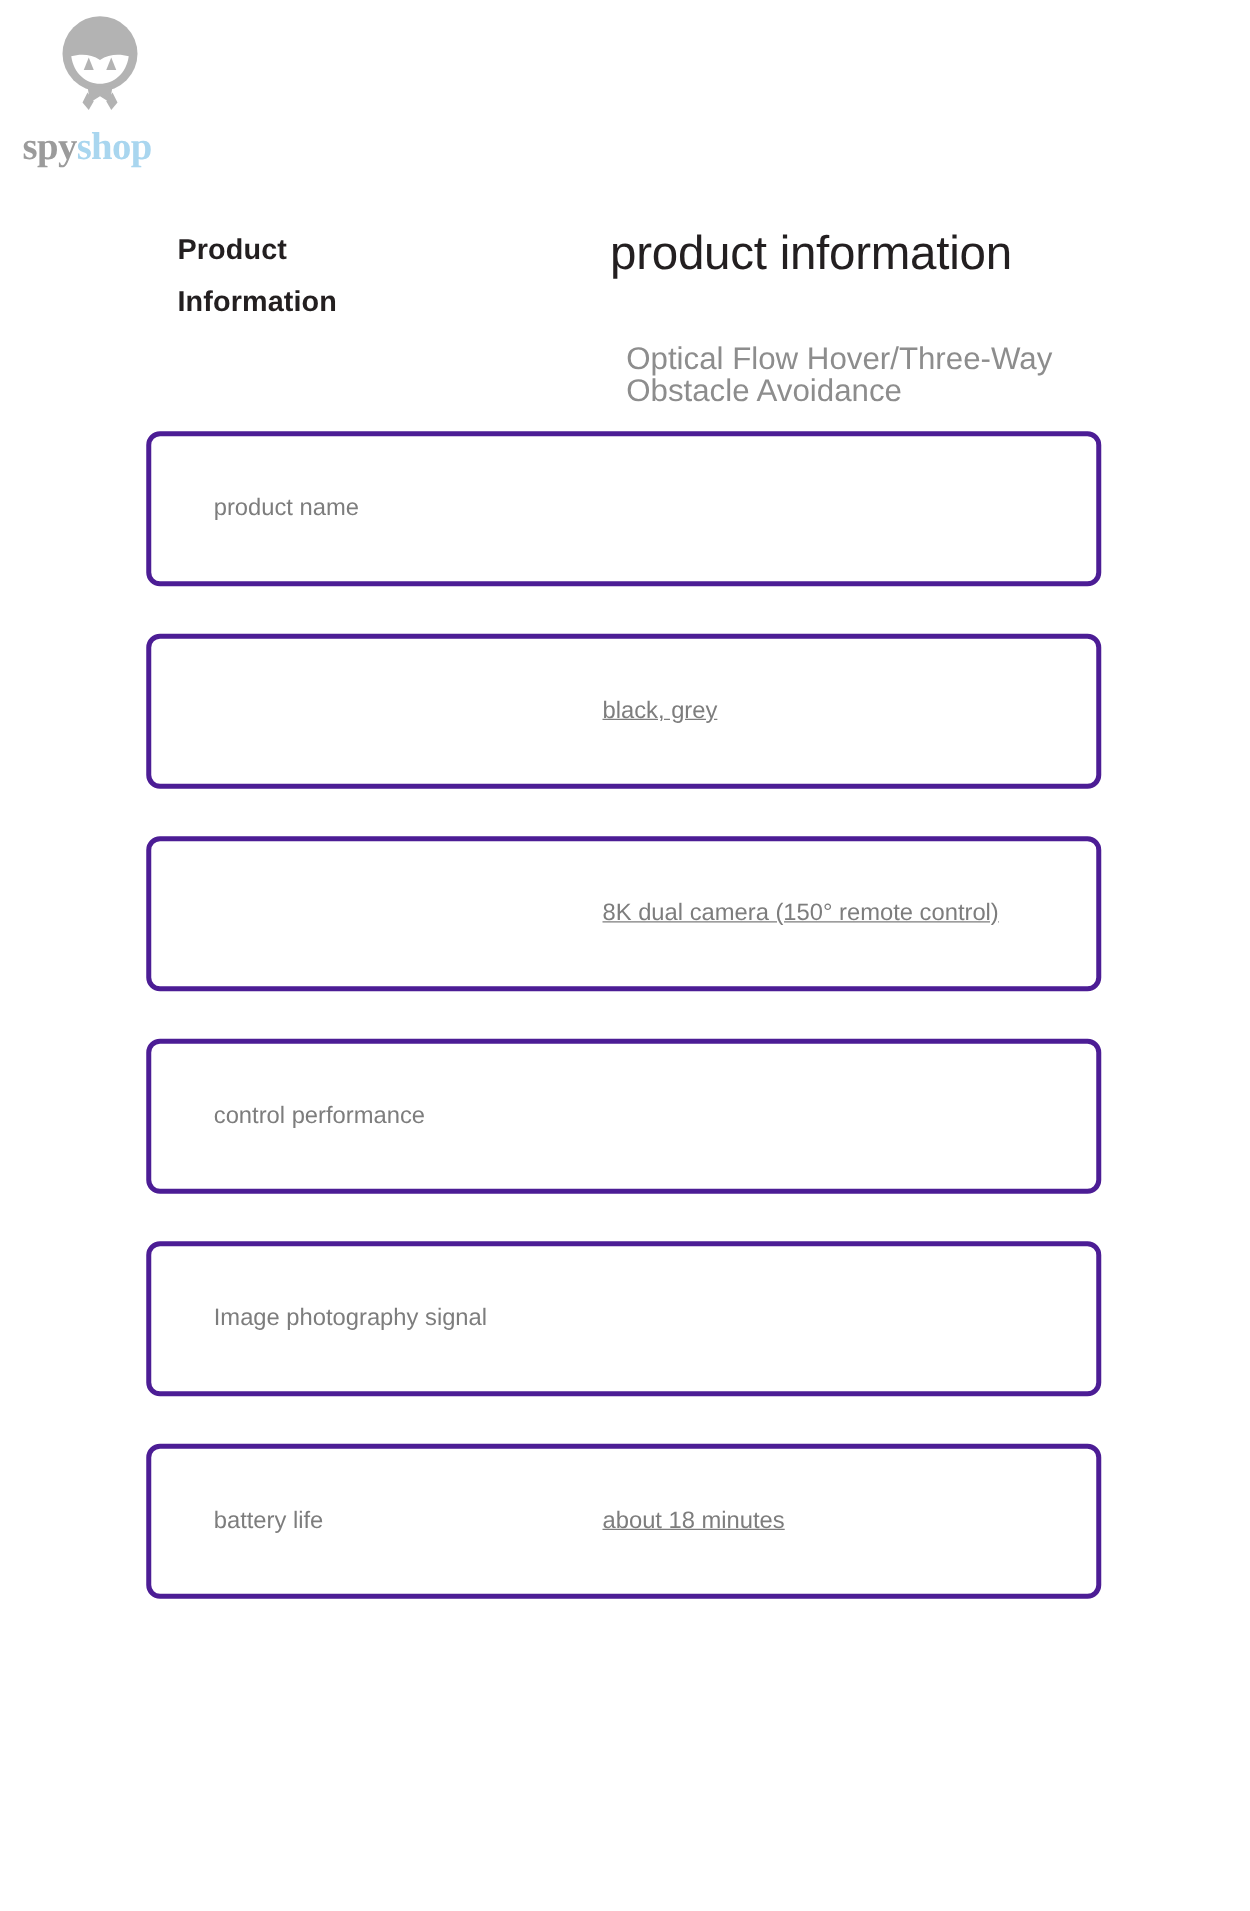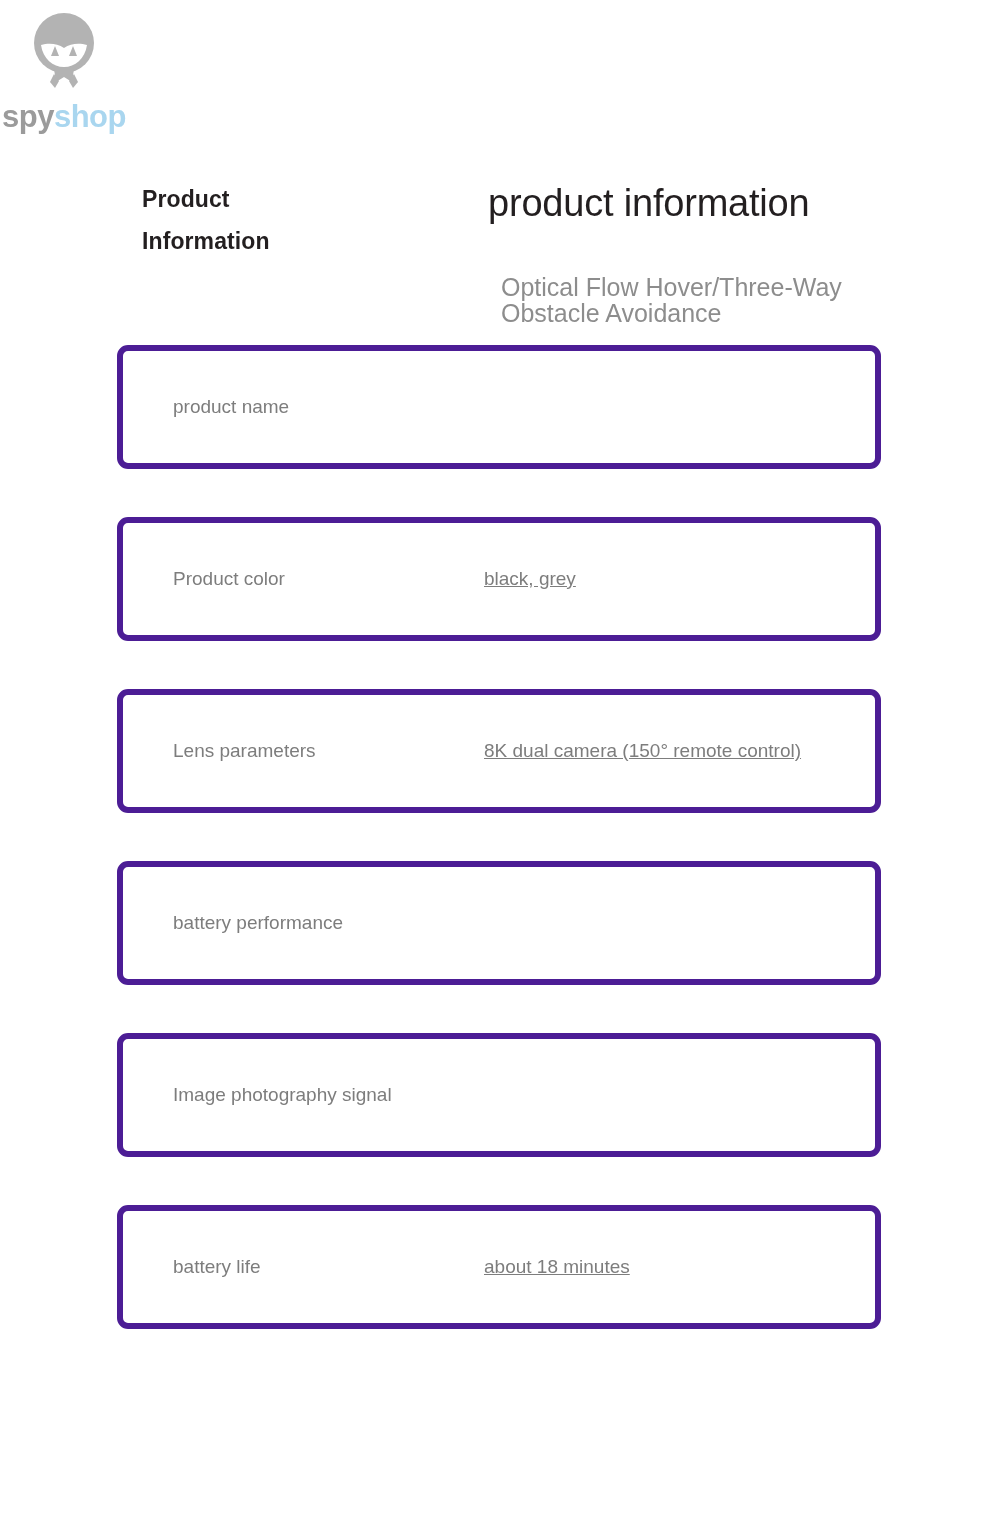--- a/index.html
+++ b/index.html
@@ -13,24 +13,25 @@
     height: 1529px;
     position: relative;
     font-family: "Liberation Sans", "DejaVu Sans", sans-serif;
     -webkit-font-smoothing: antialiased;
     overflow: hidden;
   }
 
   
   .brand {
     position: absolute;
-    left: 2px;
+    left: 18px;
     top: 12px;
     width: 170px;
     height: 120px;
+    font-family: Liberation Serif, serif;
   }
   .mascot {
     position: absolute;
     left: 26px;
     top: 0px;
     width: 72px;
     height: 80px;
   }
   .wordmark {
     position: absolute;
@@ -84,24 +85,24 @@
   .spec-list {
     position: absolute;
     left: 117px;
     top: 345px;
     width: 764px;
   }
   .spec-card {
     box-sizing: border-box;
     width: 764px;
     height: 124px;
-    border: 6px solid #4c1d95;
+    border: 4px solid #4c1d95;
     border-radius: 11px;
     background: #ffffff;
-    margin-bottom: 48px;
+    margin-bottom: 38px;
     display: flex;
     align-items: center;
     position: relative;
   }
   .spec-label {
     position: absolute;
     left: 50px;
     width: 310px;
     font-size: 19px;
     line-height: 26px;
@@ -149,29 +150,27 @@
 <div class="hdr-title">product information</div>
 <div class="hdr-sub">Optical Flow Hover/Three-Way
 Obstacle Avoidance</div>
 
 <div class="spec-list">
     <div class="spec-card">
       <div class="spec-label">product name</div>
       <div class="spec-value"></div>
     </div>
     <div class="spec-card">
-      <div class="spec-label">Product color</div>
       <div class="spec-value">black, grey</div>
     </div>
     <div class="spec-card">
-      <div class="spec-label">Lens parameters</div>
       <div class="spec-value">8K dual camera (150° remote control)</div>
     </div>
     <div class="spec-card">
-      <div class="spec-label">battery performance</div>
+      <div class="spec-label">control performance</div>
     </div>
     <div class="spec-card">
       <div class="spec-label">Image photography signal</div>
     </div>
     <div class="spec-card">
       <div class="spec-label">battery life</div>
       <div class="spec-value">about 18 minutes</div>
     </div>
   </div>
 

